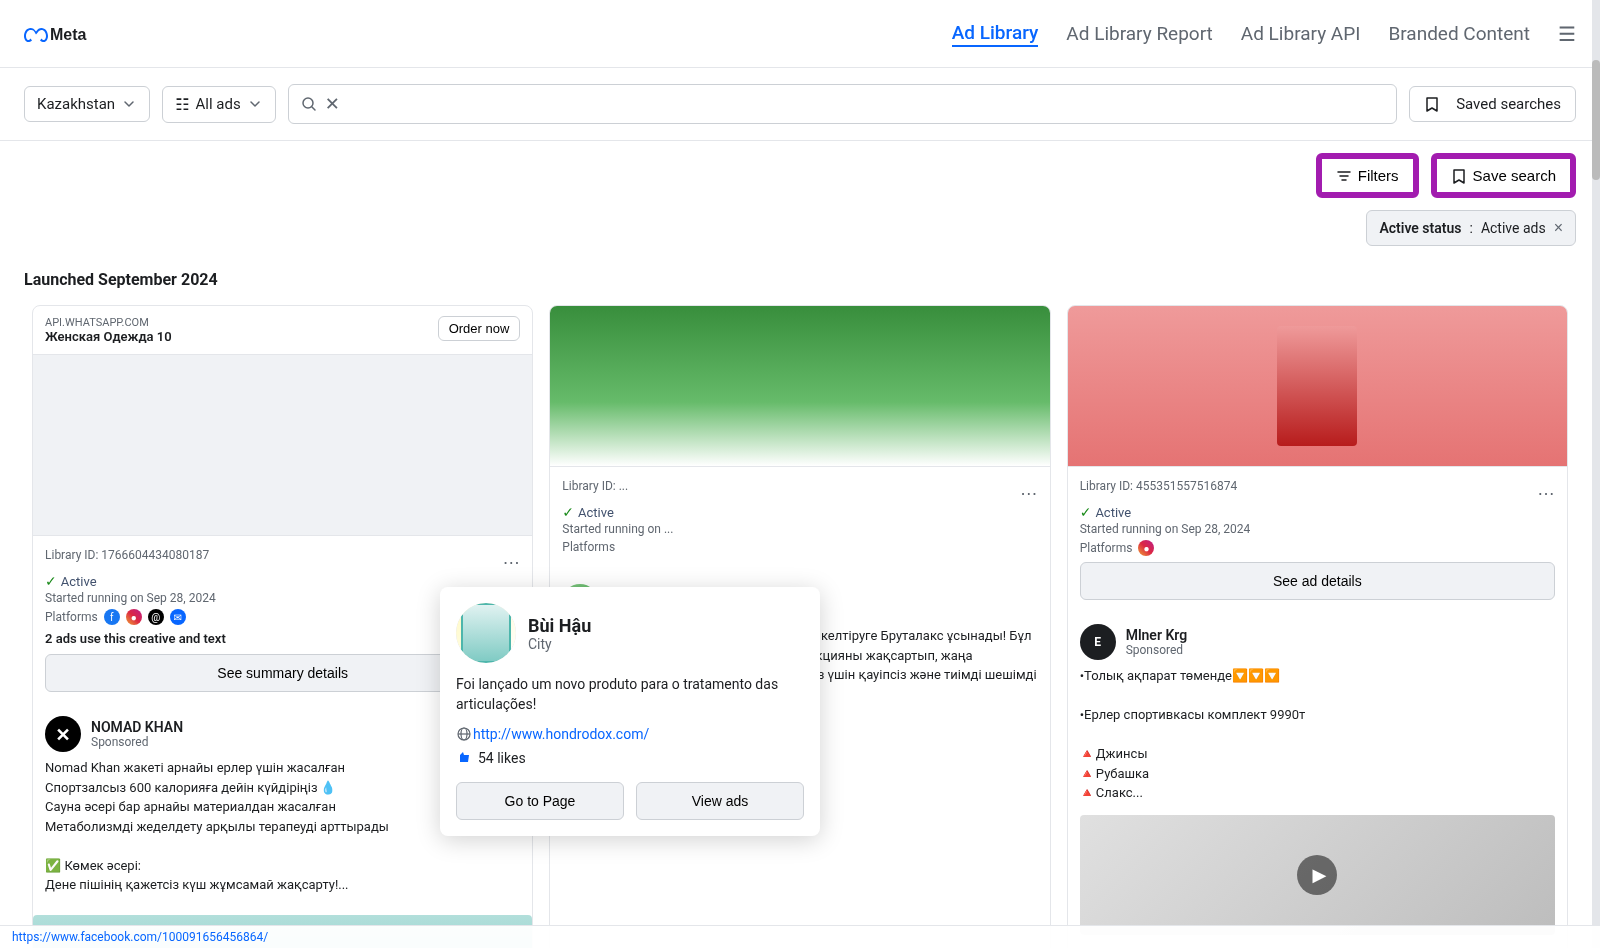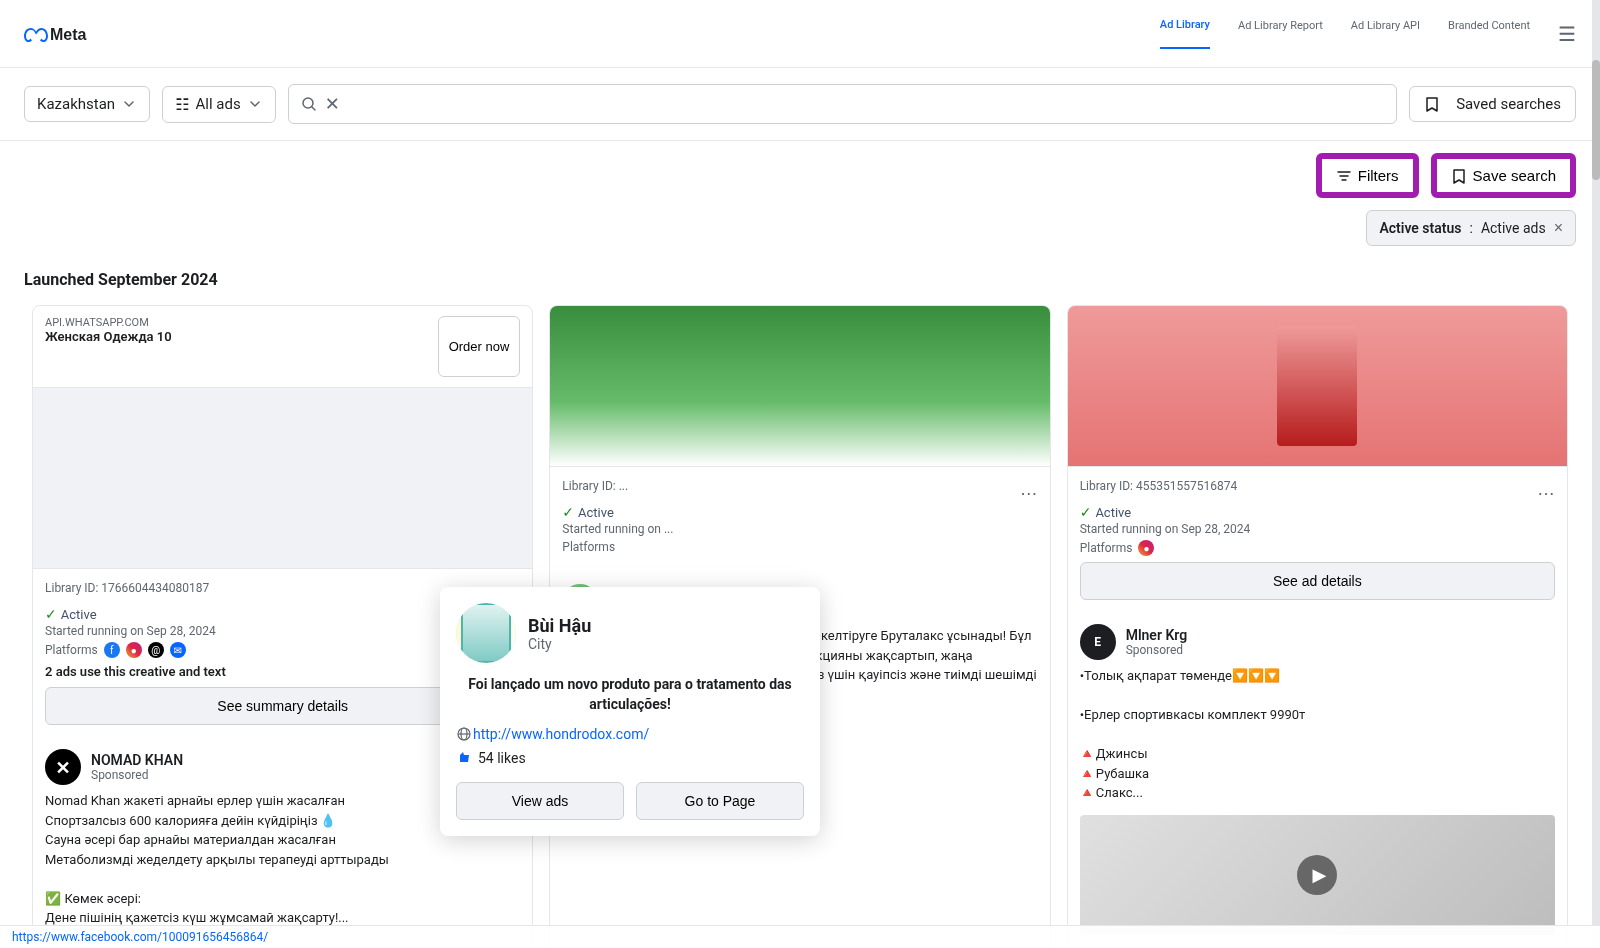--- a/index.html
+++ b/index.html
@@ -8,21 +8,21 @@
     
     .navbar {
       display: flex; align-items: center; justify-content: space-between;
       padding: 0 24px; height: 68px; border-bottom: 1px solid #e4e6ea;
       position: relative;
     }
     .navbar-left { display: flex; align-items: center; }
     .navbar-right { display: flex; align-items: center; gap: 28px; }
     .meta-logo { display: flex; align-items: center; }
     .meta-logo svg { width: 64px; height: 24px; }
-    .nav-link { font-size: 11px; color: #606770; text-decoration: none; cursor: pointer; padding-bottom: 16px; }
+    .nav-link { font-size: 19px; color: #606770; text-decoration: none; cursor: pointer; padding-bottom: 1px; }
     .nav-link.active { color: #0866ff; border-bottom: 2px solid #0866ff; font-weight: 500; }
     .nav-hamburger { font-size: 20px; cursor: pointer; color: #606770; }
 
     
     .search-bar-row {
       display: flex; align-items: center; gap: 12px;
       padding: 16px 24px;
       border-bottom: 1px solid #e4e6ea;
     }
     .country-select, .ad-type-select {
@@ -132,21 +132,21 @@
       border-radius: 8px; box-shadow: 0 4px 24px rgba(0,0,0,0.18);
       padding: 16px; pointer-events: all; z-index: 200;
     }
     .popup-header { display: flex; align-items: center; gap: 12px; margin-bottom: 12px; }
     .popup-avatar {
       width: 60px; height: 60px; border-radius: 50%; background: #e4e6ea;
       overflow: hidden; flex-shrink: 0;
     }
     .popup-name { font-size: 18px; font-weight: 700; }
     .popup-city { font-size: 14px; color: #606770; }
-    .popup-desc { font-size: 14px; font-weight: 700; margin-bottom: 12px; line-height: 1.4; text-align: center; }
+    .popup-desc { font-size: 14px; font-weight: 400; margin-bottom: 12px; line-height: 1.4; }
     .popup-link-row { display: flex; align-items: center; gap: 1px; margin-bottom: 8px; }
     .popup-link { color: #0866ff; font-size: 14px; text-decoration: none; }
     .popup-likes-row { display: flex; align-items: center; gap: 6px; margin-bottom: 16px; font-size: 14px; }
     .popup-actions { display: flex; gap: 12px; }
     .popup-action-btn {
       flex: 1; padding: 10px; border: 1px solid #ccd0d5; border-radius: 6px;
       background: #f0f2f5; cursor: pointer; font-size: 14px; text-align: center;
     }
 
     
@@ -263,21 +263,21 @@
 
 <div class="cards-container">
 
   <div class="ad-card">
 
     <div style="display:flex; justify-content:space-between; align-items:flex-start; padding:10px 12px; border-bottom:1px solid #e4e6ea; font-size:12px;">
       <div>
         <div style="color:#606770; font-size:11px;">API.WHATSAPP.COM</div>
         <div style="font-weight:600; font-size:13px;">Женская Одежда 10</div>
       </div>
-      <button style="border:1px solid #ccd0d5; border-radius:6px; padding:22px 10px; cursor:pointer; background:#fff; font-size:13px;margin-left:24px;">Order now</button>
+      <button style="border:1px solid #ccd0d5; border-radius:6px; padding:4px 10px; cursor:pointer; background:#fff; font-size:13px;margin-left:24px;">Order now</button>
     </div>
 
     <div class="ad-card-top-image top-image-placeholder-1">
     </div>
 
     <div class="ad-card-info">
       <div class="ad-card-info-row">
         <span class="library-id">Library ID: 1766604434080187</span>
         <button class="more-btn">…</button>
       </div>
@@ -430,22 +430,22 @@
           </svg>
         <a class="popup-link" href="#">http://www.hondrodox.com/</a>
       </div>
       <div class="popup-likes-row">
         <svg width="16" height="16" viewBox="0 0 16 16">
             <path d="M2 9h2V5l3-3 1 3H13l-1 7H4V9z" fill="#0866ff"></path>
           </svg>
         <span>54 likes</span>
       </div>
       <div class="popup-actions">
+        <button class="popup-action-btn">Go to Page</button>
         <button class="popup-action-btn">View ads</button>
-        <button class="popup-action-btn">Go to Page</button>
       </div>
     </div>
   </div>
 </div>
 
 <div class="scrollbar">
   <div class="scrollbar-thumb"></div>
 </div>
 
 <div class="status-bar">

